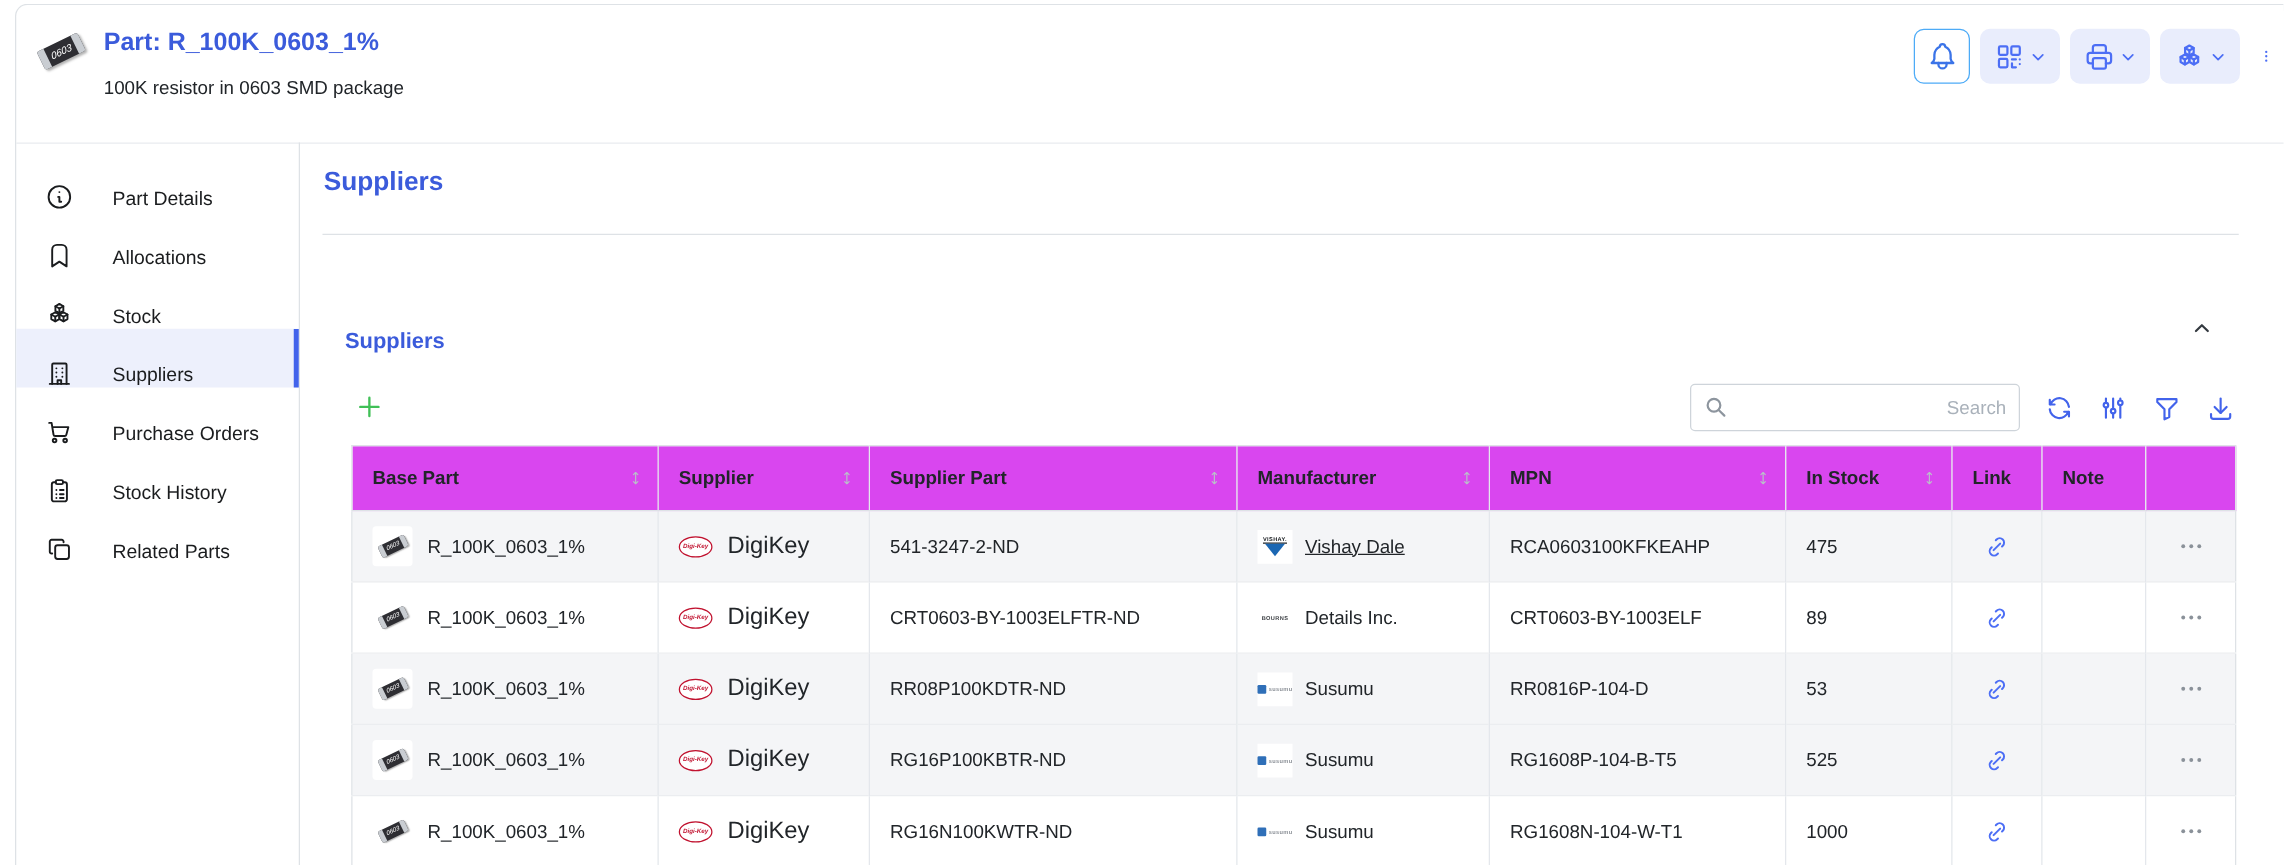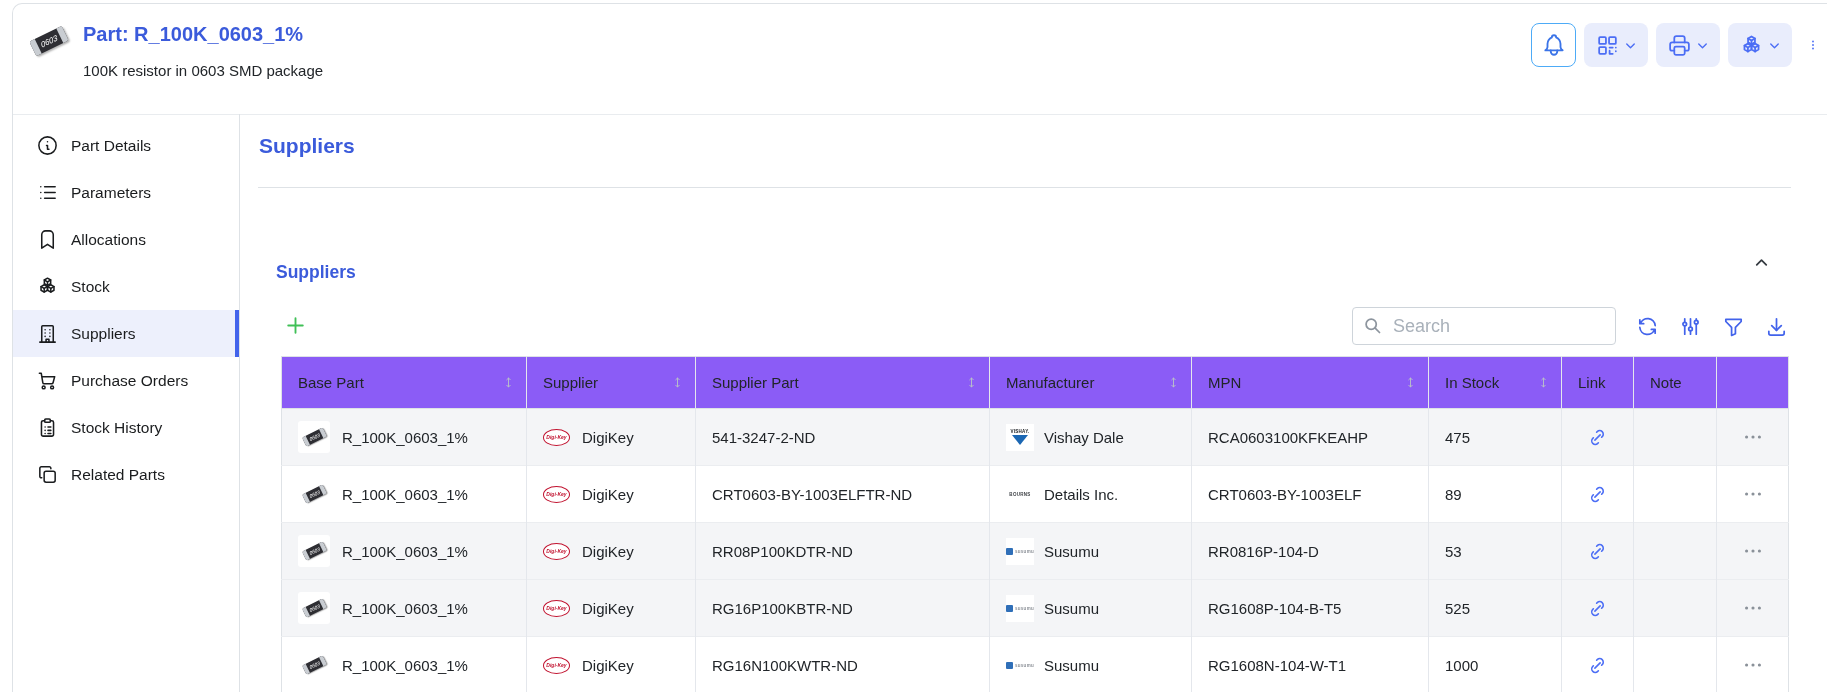--- a/index.html
+++ b/index.html
@@ -32,55 +32,55 @@
   .btn-bell{width:45px;height:44px;border:1.5px solid #4dabf7;border-radius:8px;background:#fff;
             color:#3b74e8;display:flex;align-items:center;justify-content:center;box-sizing:border-box;}
   .btn-group{width:64px;height:44px;border-radius:8px;background:#e9edfc;color:#4c6ef5;border:none;
              display:flex;align-items:center;justify-content:center;gap:3px;}
   .btn-kebab{width:26px;height:44px;background:none;border:none;color:#4c6ef5;
              display:flex;align-items:center;justify-content:center;}
 
   
   .sidebar{position:absolute;left:0;top:110px;width:227px;height:579px;box-sizing:border-box;
            border-right:1px solid #dee2e6;padding-top:8px;}
-  .side-item{height:47px;display:flex;align-items:center;padding-left:22px;gap:12px;
+  .side-item{height:47px;display:flex;align-items:flex-end;padding-left:22px;gap:31px;
              font-size:15.5px;cursor:pointer;color:#1a1c1e;}
   .side-item .icn{display:flex;color:#1a1c1e;width:24px;justify-content:center;}
   .side-item.active{background:#edf0fc;box-shadow:inset -4px 0 0 0 #4263eb;}
 
   
   .main{position:absolute;left:245px;top:110px;width:1533px;height:579px;}
   .page-title{position:absolute;left:1px;top:20px;font-size:21px;font-weight:bold;color:#3b5bdb;}
   .divider{position:absolute;left:0;top:73px;width:1533px;border-top:1px solid #dee2e6;}
   .panel-title{position:absolute;left:18px;top:148px;font-size:17.5px;font-weight:bold;color:#3b5bdb;}
   .collapse-btn{position:absolute;right:14px;top:138px;color:#343a40;background:none;border:none;display:flex;cursor:pointer;}
   .toolbar{position:absolute;left:23px;top:193px;right:3px;height:38px;}
   .add-btn{position:absolute;left:2px;top:6px;color:#40c057;background:none;border:none;display:flex;cursor:pointer;padding:0;}
   .tb-right{position:absolute;right:0;top:0;display:flex;align-items:center;gap:20px;height:38px;}
   .search-wrap{position:relative;width:264px;height:38px;}
   .search-input{width:100%;height:100%;box-sizing:border-box;border:1px solid #ced4da;border-radius:4px;
-                padding:0 10px 0 40px;font-size:18px;font-family:inherit;color:#212529;outline:none;}
+                padding:0 10px 0 19px;font-size:15px;font-family:inherit;color:#212529;outline:none;text-align:right;}
   .search-input::placeholder{color:#a9b1ba;}
   .search-icn{position:absolute;left:10px;top:8px;color:#8d959e;display:flex;pointer-events:none;}
   .tb-icon{background:none;border:none;color:#4263eb;display:flex;padding:0;cursor:pointer;}
 
   
   .table-wrap{position:absolute;left:23px;top:242px;}
   table{border-collapse:collapse;table-layout:fixed;width:1507px;border:1px solid #dee2e6;}
-  th{height:52px;font-size:15px;font-weight:normal;text-align:left;padding:0 10px 0 16px;background:#8b5cf6;
+  th{height:52px;font-size:15px;font-weight:bold;text-align:left;padding:0 10px 0 16px;background:#d946ef;
      border-right:1px solid #e4e7ec;border-bottom:1px solid #dee2e6;box-sizing:border-box;cursor:pointer;}
   td{height:57px;font-size:15px;padding:0 10px 0 16px;border-right:1px solid #e4e7ec;
      border-top:1px solid #ebedf0;box-sizing:border-box;background:#fff;}
   th:last-child,td:last-child{border-right:none;}
   tbody tr:first-child td{border-top:none;}
   tr.shaded td{background:#f4f5f7;}
   .th-flex{display:flex;align-items:center;justify-content:space-between;}
   .sort-icn{display:flex;color:#b9c0c8;}
   .cell-flex{display:flex;align-items:center;gap:12px;}
-  .supplier-name{font-size:15px;}
+  .supplier-name{font-size:19px;}
   .td-center{text-align:center;padding:0;}
   .res-tile-sm{width:32px;height:32px;display:flex;align-items:center;justify-content:center;
                background:#fff;border-radius:3px;flex:none;}
   .dk-logo{width:27px;height:17px;border:1.6px solid #c1122f;border-radius:50%;display:flex;
            align-items:center;justify-content:center;flex:none;overflow:hidden;background:#fff;box-sizing:border-box;}
   .dk-logo span{font-size:5px;font-weight:bold;font-style:italic;color:#c1122f;white-space:nowrap;}
   .mfr{width:28px;height:27px;display:flex;flex-direction:column;align-items:center;justify-content:center;flex:none;background:#fff;}
   .mfr .txt{font-size:4.5px;font-weight:bold;letter-spacing:.3px;color:#14181c;white-space:nowrap;}
   .mfr .tri{width:0;height:0;border-left:8px solid transparent;border-right:8px solid transparent;
             border-top:10px solid #1b67b3;margin-top:1px;}
@@ -162,29 +162,20 @@
     <div class="sidebar" id="sidebar">
         <div class="side-item">
           <span class="icn">
             <svg width="23" height="23" viewBox="0 0 24 24" fill="none" stroke="currentColor" stroke-width="1.6" stroke-linecap="round" stroke-linejoin="round">
               <circle cx="12" cy="12" r="9"></circle>
               <path d="M12 8h.01"></path>
               <path d="M11 12h1v4h1.5"></path>
             </svg>
           </span>
           <span>Part Details</span>
-        </div>
-        <div class="side-item">
-          <span class="icn">
-            <svg width="23" height="23" viewBox="0 0 24 24" fill="none" stroke="currentColor" stroke-width="1.6" stroke-linecap="round" stroke-linejoin="round">
-              <path d="M9 6h11M9 12h11M9 18h11"></path>
-              <path d="M5 6h.01M5 12h.01M5 18h.01"></path>
-            </svg>
-          </span>
-          <span>Parameters</span>
         </div>
         <div class="side-item">
           <span class="icn">
             <svg width="23" height="23" viewBox="0 0 24 24" fill="none" stroke="currentColor" stroke-width="1.6" stroke-linecap="round" stroke-linejoin="round">
               <path d="M18 7v14l-6-4-6 4V7a4 4 0 0 1 4-4h4a4 4 0 0 1 4 4z"></path>
             </svg>
           </span>
           <span>Allocations</span>
         </div>
         <div class="side-item">
@@ -407,21 +398,21 @@
                 <td>
                   <div class="cell-flex">
                     <span class="dk-logo">
                       <span>Digi-Key</span>
                     </span>
                     <span class="supplier-name">DigiKey</span>
                   </div>
                 </td>
                 <td><span>541-3247-2-ND</span></td>
                 <td>
-                  <div class="cell-flex" style="gap: 10px;">
+                  <div class="cell-flex" style="gap: 10px; text-decoration: underline;">
                     <span class="mfr mfr-vishay">
                       <span class="txt">VISHAY.</span>
                       <span class="tri"></span>
                     </span>
                     <span>Vishay Dale</span>
                   </div>
                 </td>
                 <td><span>RCA0603100KFKEAHP</span></td>
                 <td><span>475</span></td>
                 <td class="td-center"><button class="link-btn">

